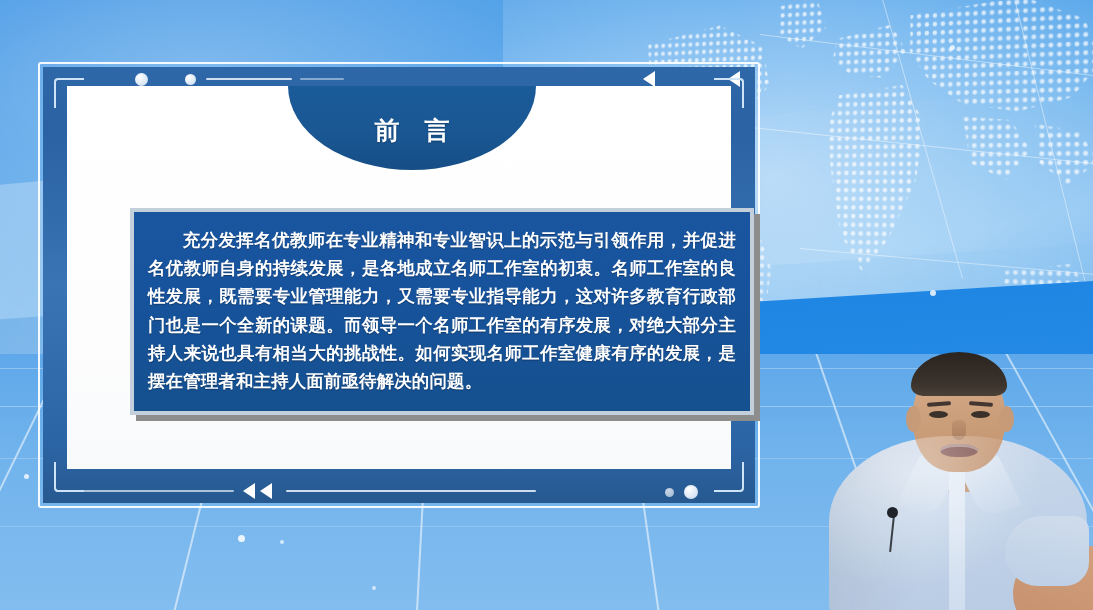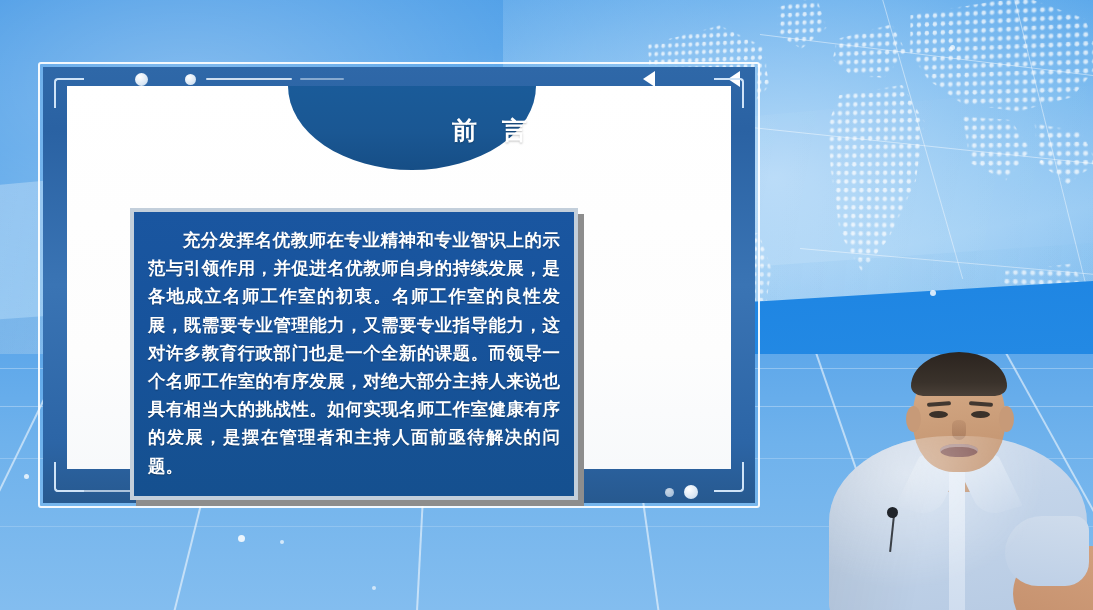--- a/index.html
+++ b/index.html
@@ -160,37 +160,37 @@
   
   .title-arc {
     position: absolute;
     left: 221px; top: 0px;
     width: 248px; height: 84px;
     background: linear-gradient(180deg, #1a5b99 0%, #1a5793 55%, #164e86 100%);
     border-bottom-left-radius: 124px 84px;
     border-bottom-right-radius: 124px 84px;
     display: flex;
     align-items: center;
-    justify-content: flex-end;
+    justify-content: center;
   }
   .title-arc .title-text {
     color: #ffffff;
     font-size: 25px;
     font-weight: bold;
     letter-spacing: 9px;
     text-indent: 9px;
     margin-top: 4px;
     text-shadow: 0 1px 2px rgba(0,0,0,.25);
   }
 
   
   .textbox-wrap {
     position: absolute;
     left: 63px; top: 122px;
-    width: 448px;
+    width: 624px;
   }
   .textbox-shadow {
     position: absolute;
     left: 6px; top: 6px;
     width: 100%; height: 100%;
     background: #8d8d8d;
   }
   .textbox {
     position: relative;
     border: 4px solid #c3cfdb;

